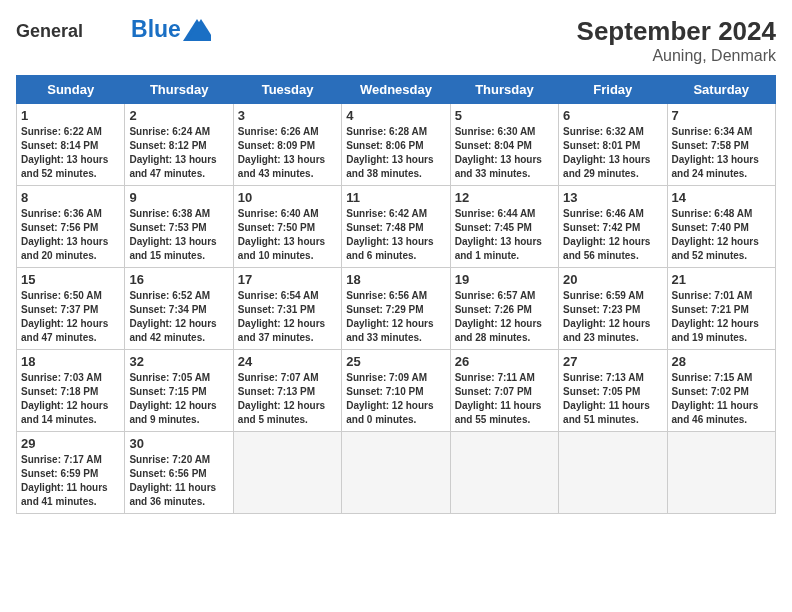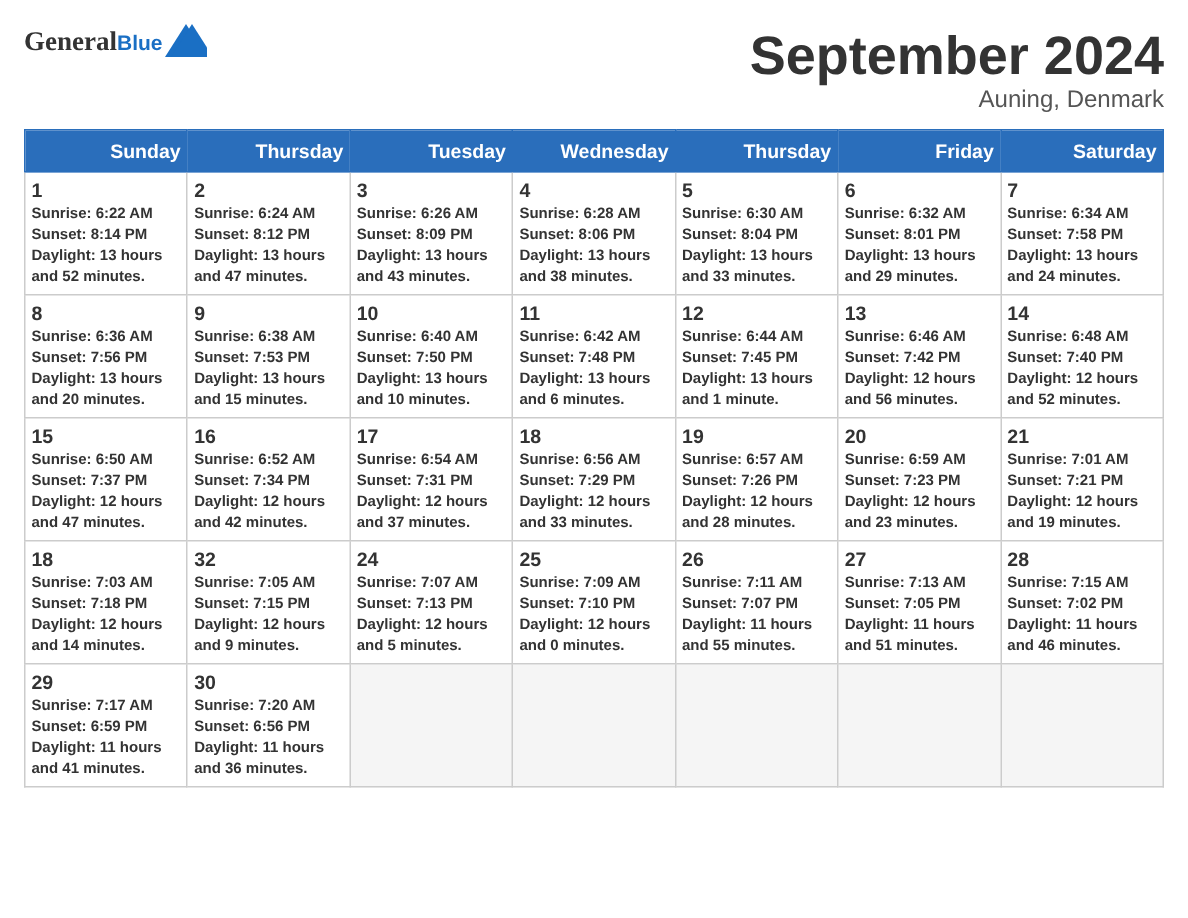--- a/index.html
+++ b/index.html
@@ -17,54 +17,54 @@
       margin-bottom: 10px;
     }
     .logo {
       display: flex;
       align-items: center;
     }
     .logo-text-general {
       font-size: 18px;
       font-weight: bold;
       color: #333;
-      font-family: Liberation Serif, serif;
     }
     .logo-text-blue {
-      font-size: 14px;
+      font-size: 23px;
       font-weight: bold;
       color: #1a6fc4;
+      padding-left: 48px;
     }
     .logo-icon {
       width: 28px;
       height: 22px;
       margin-left: 2px;
     }
     .title-block {
       text-align: right;
     }
     .month-title {
-      font-size: 36px;
+      font-size: 26px;
       font-weight: bold;
       color: #333;
     }
     .location {
       font-size: 16px;
       color: #555;
     }
     table {
       width: 100%;
       border-collapse: collapse;
       font-size: 11px;
     }
     th {
       background-color: #2a6ebb;
       color: #fff;
       padding: 6px 4px;
-      text-align: right;
+      text-align: center;
       font-size: 13px;
       font-weight: bold;
       border: 1px solid #2a6ebb;
     }
     td {
       border: 1px solid #ccc;
       padding: 4px;
       vertical-align: top;
       width: calc(100%/7);
       min-height: 80px;

